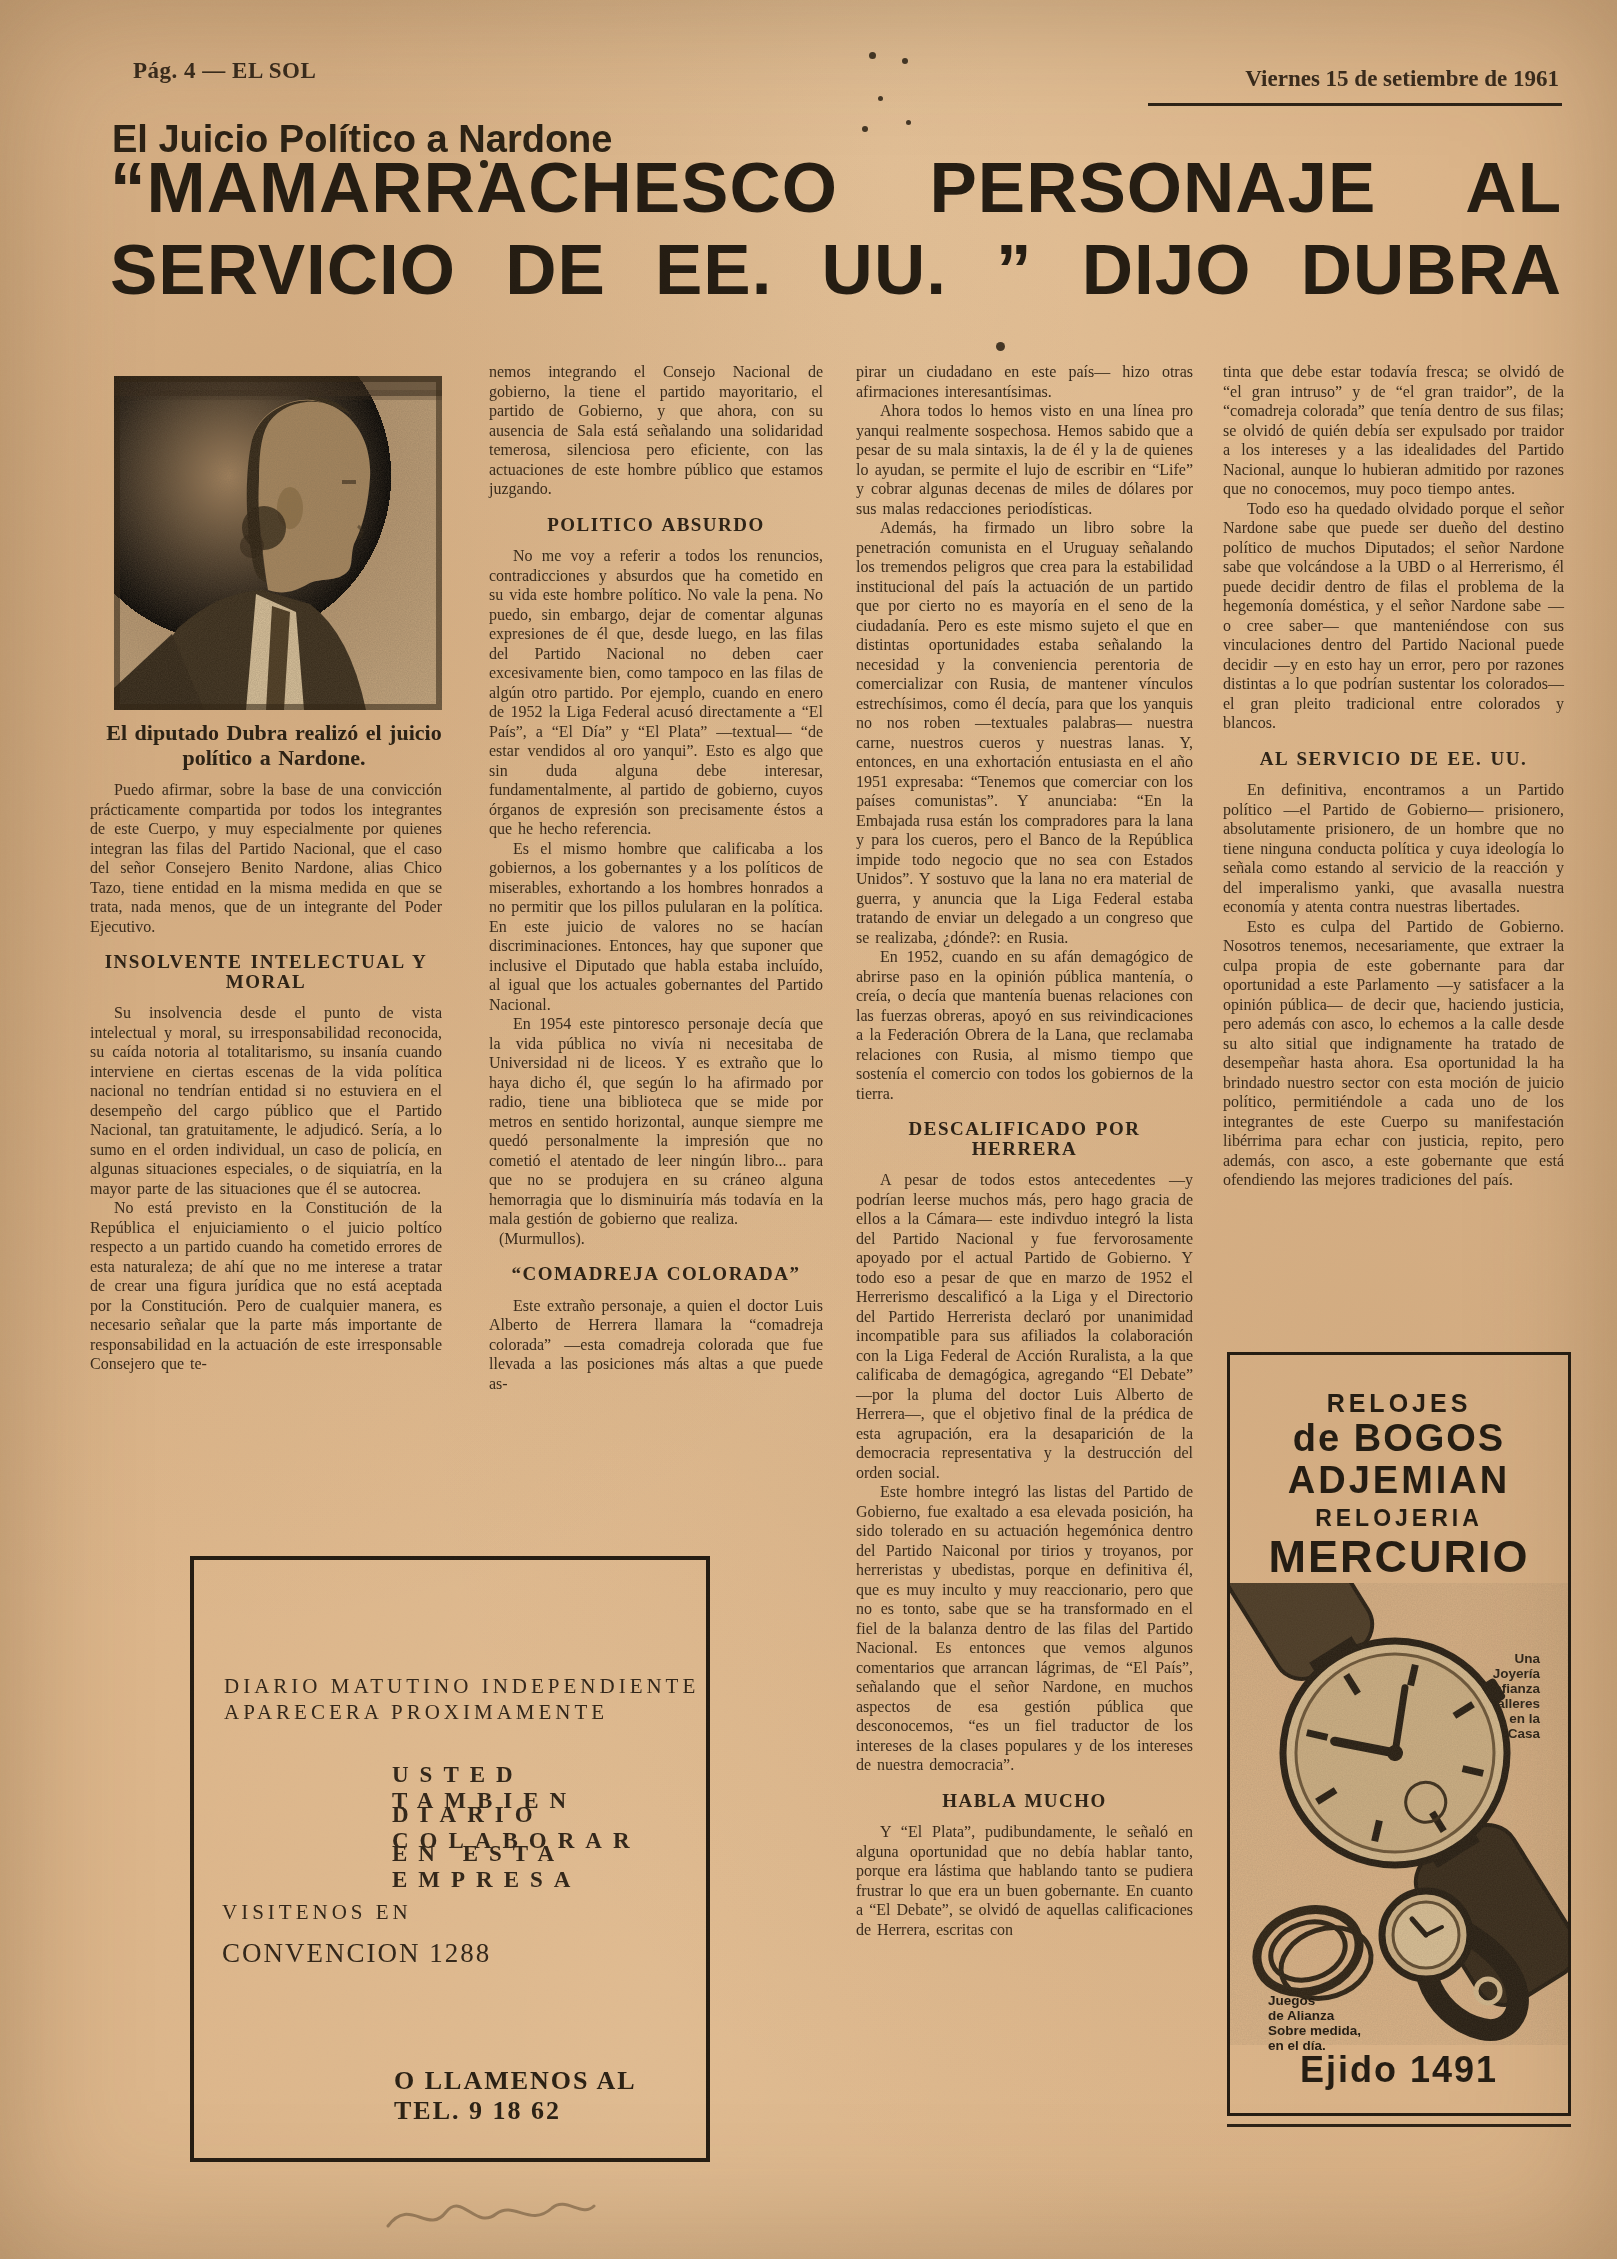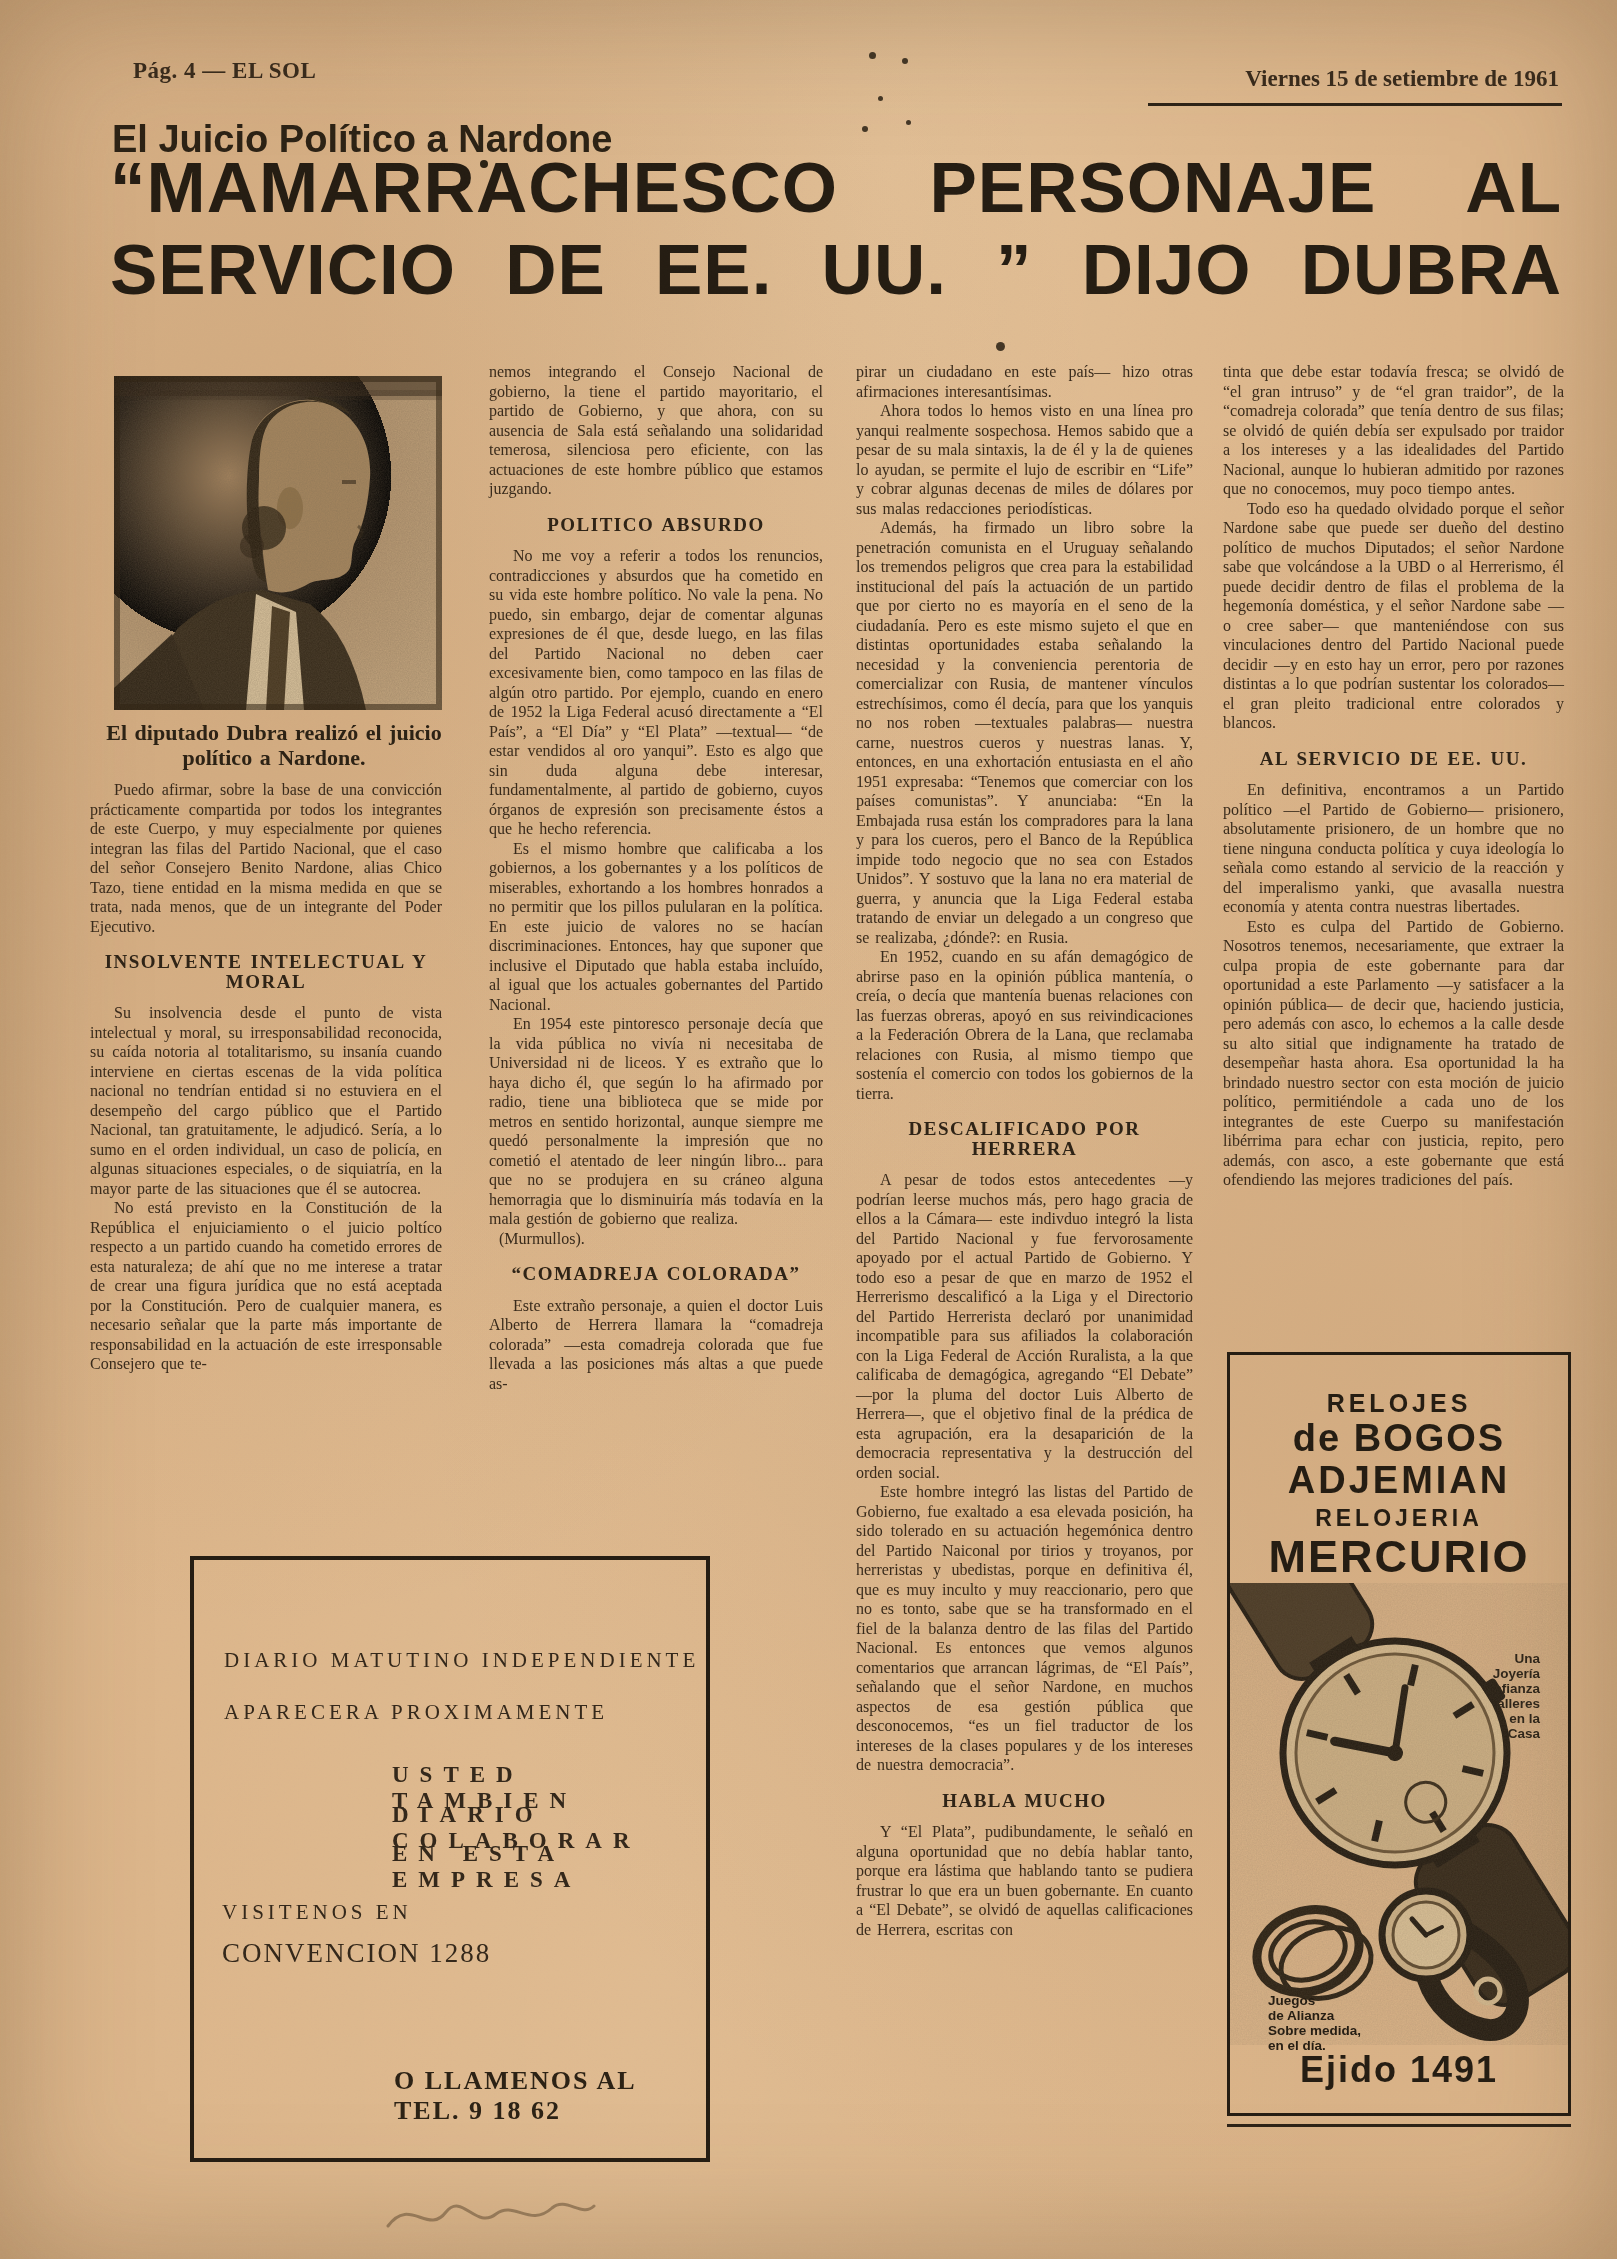--- a/index.html
+++ b/index.html
@@ -36,21 +36,21 @@
   .bp{margin:0; text-indent:24px;}
   .sub{margin:16px 6px 12px; text-align:center; text-align-last:center; font-weight:700; font-size:19px; letter-spacing:1.5px; text-indent:0; color:#2e2316;}
   .murmur{margin:0; text-indent:10px;}
   
   .photo{margin:14px 0 10px 24px; width:328px; height:334px; display:block;}
   .caption{margin:4px 0 10px 14px; width:340px; text-align:center; text-align-last:center; font-weight:700; font-size:22px; line-height:25px; text-indent:0; color:#2b2114;}
   
   .epoca{left:190px; top:1556px; width:512px; height:598px; border:4px solid #241c12;}
   .ep-title{left:0; right:0; top:14px; text-align:center; font-family:"Liberation Sans",sans-serif; font-weight:900; font-size:66px; letter-spacing:26px; text-indent:26px; color:#241c12;}
   .ep-line{font-size:21px; letter-spacing:4px; color:#33271a;}
-  .ep-l1{left:30px; top:88px;text-align:center;} .ep-l2{left:30px; top:140px;}
+  .ep-l1{left:30px; top:114px;text-align:center;} .ep-l2{left:30px; top:140px;}
   .ep-mid{font-size:23px; letter-spacing:11px; font-weight:600; color:#33271a;}
   .ep-m1{left:198px; top:202px;} .ep-m2{left:198px; top:242px;} .ep-m3{left:198px; top:281px;}
   .ep-l4{left:28px; top:340px;}
   .ep-l5{left:28px; top:378px; font-size:27px; letter-spacing:2px;}
   .ep-l6{left:200px; top:506px; font-size:26px; font-weight:700; letter-spacing:2px; color:#2b2114;}
   
   .wad{left:1227px; top:1352px; width:338px; height:758px; border:3px solid #241c12; font-family:"Liberation Sans",sans-serif; color:#241c12;}
   .wline{left:0; right:0; text-align:center; font-weight:900;}
   .w1{top:34px; font-size:25px; letter-spacing:4px;}
   .w2{top:62px; font-size:38px; letter-spacing:2px;}

